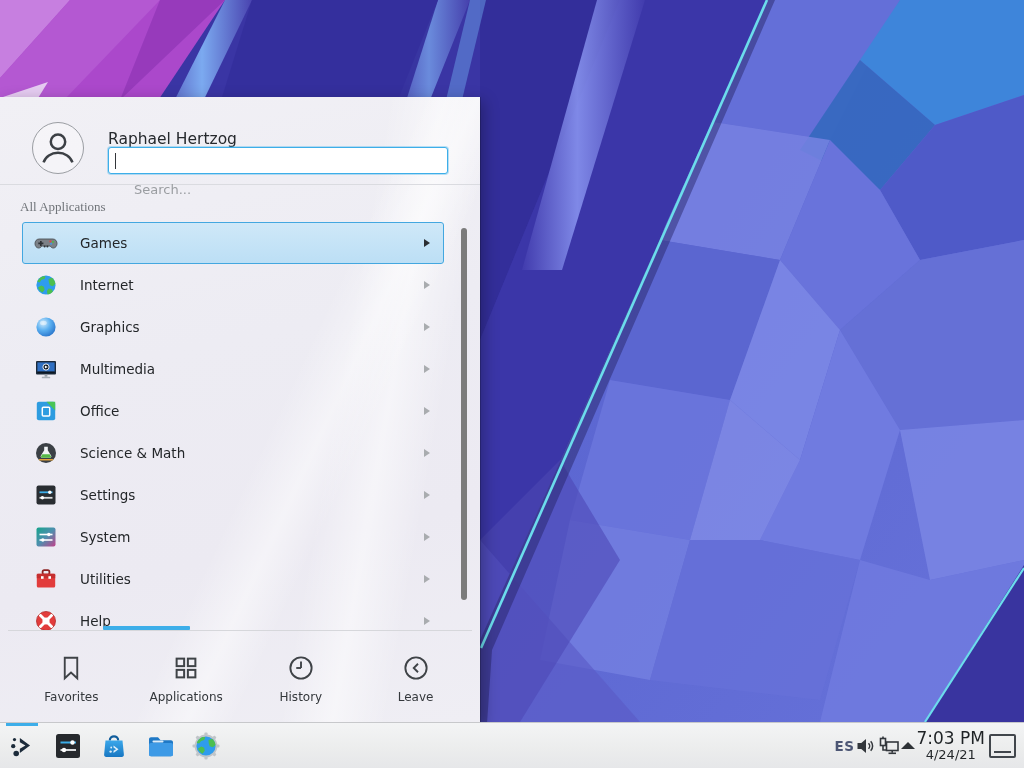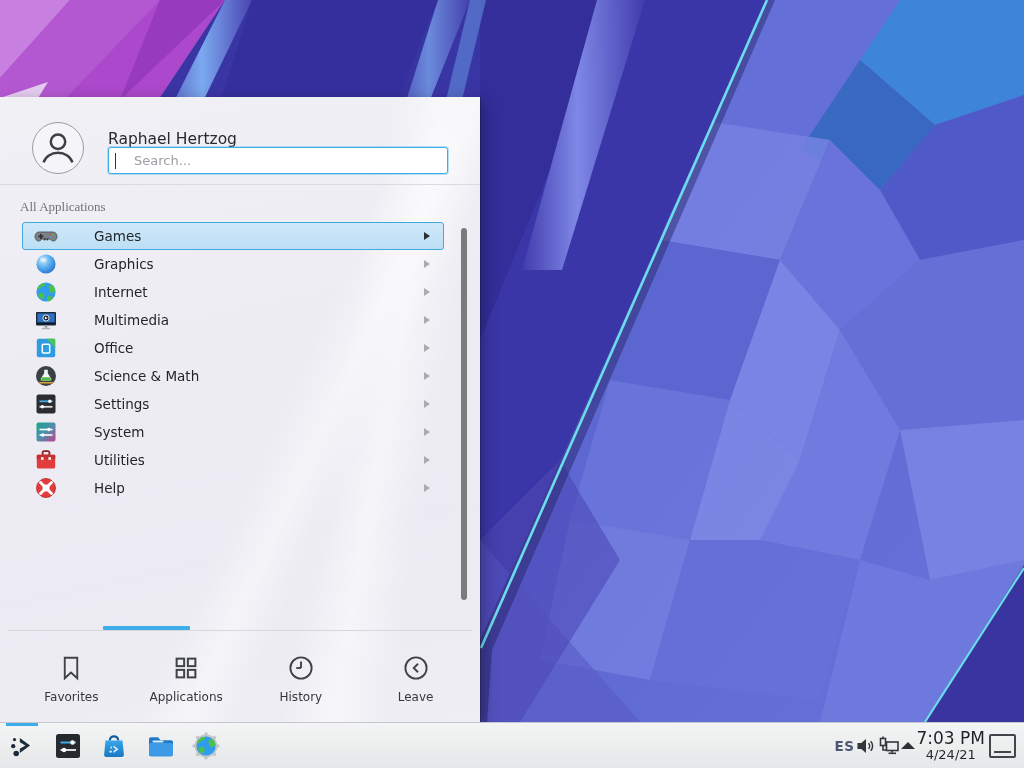--- a/index.html
+++ b/index.html
@@ -35,22 +35,22 @@
     width:100%; height:100%; border:none; outline:none; background:transparent;
     font-family:inherit; font-size:13px; color:#232629; padding:0 8px 0 7px;
   }
   .search-wrap input::placeholder { color:#9a9da1; opacity:1; }
   .caret-line { position:absolute; left:6px; top:5px; width:1px; height:16px; background:#33363a; }
 
   .section-label { position:absolute; left:20px; top:102px; font-size:13px; color:#707479;font-family:Liberation Serif, serif; }
 
   .app-list { position:absolute; left:0; top:125px; width:100%; height:408px; overflow:hidden; }
   .menu-item {
-    position:relative; height:28px; margin:0 36px 0 22px; display:flex; align-items:center;
-    border:1px solid transparent; border-radius:3px; cursor:pointer;gap:14px;
+    position:relative; height:42px; margin:0 36px 0 22px; display:flex; align-items:center;
+    border:1px solid transparent; border-radius:3px; cursor:pointer;
   }
   .menu-item.selected {
     background:linear-gradient(180deg,#cfe8f8,#bcdff5);
     border:1px solid #43a7e0;
   }
   .mi-icon { width:24px; height:24px; margin-left:11px; flex:0 0 24px; }
   .mi-icon svg { width:24px; height:24px; display:block; }
   .mi-label { margin-left:22px; font-size:13.5px; color:#232629; flex:1; }
   .mi-arrow { width:0; height:0; border-left:6px solid #a9acaf; border-top:4.5px solid transparent;
     border-bottom:4.5px solid transparent; margin-right:13px; }
@@ -163,73 +163,73 @@
         <svg viewBox="0 0 52 52">
           <g fill="none" stroke="#3c4045" stroke-width="2.6">
             <circle cx="26" cy="19.5" r="7.5"></circle>
             <path d="M11 41 a15.5 13.5 0 0 1 30 0"></path>
           </g>
         </svg>
       </div>
       <div class="user-name">Raphael Hertzog</div>
       <div class="search-wrap">
         <div class="caret-line"></div>
-        <input type="text" style="padding-left: 25px;" placeholder="Search...">
+        <input type="text" style="padding-left: 25px; margin-top: 29px;" placeholder="Search...">
       </div>
     </div>
 
     <div class="section-label">All Applications</div>
 
     <div class="app-list">
 
       <div class="menu-item selected">
         <span class="mi-icon">
           <svg viewBox="0 0 24 24">
             <path d="M5.2 8h13.6c2.6 0 4.2 2.1 4.2 4.6 0 2.4-1.5 4.4-3.6 4.4-1.5 0-2.5-1-3.4-2H8c-.9 1-1.9 2-3.4 2C2.5 17 1 15 1 12.6 1 10.1 2.6 8 5.2 8z" fill="#7c8187" stroke="#4c5055" stroke-width=".9"></path>
             <path d="M6 9.9h1.7v1.7h1.7v1.7H7.7V15H6v-1.7H4.3v-1.7H6z" fill="#2e3236"></path>
             <circle cx="16.4" cy="10.4" r="1.15" fill="#d84b4b"></circle>
             <circle cx="19" cy="10.9" r="1.15" fill="#57b04f"></circle>
             <circle cx="17.1" cy="12.8" r="1.15" fill="#4b96d8"></circle>
             <circle cx="10.6" cy="15.6" r="1" fill="#2e3236"></circle>
             <circle cx="13.4" cy="15.6" r="1" fill="#2e3236"></circle>
           </svg>
         </span>
         <span class="mi-label">Games</span>
+        <span class="mi-arrow"></span>
+      </div>
+
+      <div class="menu-item">
+        <span class="mi-icon">
+          <svg viewBox="0 0 24 24">
+            <circle cx="12" cy="12" r="9.6" fill="#2f9ced"></circle>
+            <path d="M6.5 4.5c2-1.4 4-1.6 5-1l-1 2.5-3 .8-1.8 2.6-2.4-.6c.6-1.8 1.8-3.2 3.2-4.3z" fill="#4cbf4f"></path>
+            <path d="M4 14.5l3.2-2 2.8 1.2.6 3-2.2 2.8c-2.2-1-3.8-2.8-4.4-5z" fill="#4cbf4f"></path>
+            <path d="M14.5 6l3.4-1.2c1.9 1.5 3.2 3.6 3.5 6l-2.6 2.4-3-1-1-3.2z" fill="#4cbf4f"></path>
+            <path d="M14.5 15.5l3 .6 1.4 2.4c-1.5 1.8-3.6 2.9-5.4 3l-.6-3.4z" fill="#4cbf4f"></path>
+          </svg>
+        </span>
+        <span class="mi-label">Internet</span>
         <span class="mi-arrow"></span>
       </div>
 
       <div class="menu-item">
         <span class="mi-icon">
           <svg viewBox="0 0 24 24">
             <defs>
                 <radialGradient id="sph" cx=".35" cy=".3" r=".85">
               <stop offset="0" stop-color="#cfe9fb"></stop>
                   <stop offset=".45" stop-color="#5aaff0"></stop>
                   <stop offset="1" stop-color="#1d66c2"></stop>
             </radialGradient>
               </defs>
             <circle cx="12" cy="12" r="9.6" fill="url(#sph)"></circle>
             <ellipse cx="9.4" cy="8" rx="3.4" ry="2.2" fill="#ffffff" opacity=".45"></ellipse>
           </svg>
         </span>
         <span class="mi-label">Graphics</span>
-        <span class="mi-arrow"></span>
-      </div>
-
-      <div class="menu-item">
-        <span class="mi-icon">
-          <svg viewBox="0 0 24 24">
-            <circle cx="12" cy="12" r="9.6" fill="#2f9ced"></circle>
-            <path d="M6.5 4.5c2-1.4 4-1.6 5-1l-1 2.5-3 .8-1.8 2.6-2.4-.6c.6-1.8 1.8-3.2 3.2-4.3z" fill="#4cbf4f"></path>
-            <path d="M4 14.5l3.2-2 2.8 1.2.6 3-2.2 2.8c-2.2-1-3.8-2.8-4.4-5z" fill="#4cbf4f"></path>
-            <path d="M14.5 6l3.4-1.2c1.9 1.5 3.2 3.6 3.5 6l-2.6 2.4-3-1-1-3.2z" fill="#4cbf4f"></path>
-            <path d="M14.5 15.5l3 .6 1.4 2.4c-1.5 1.8-3.6 2.9-5.4 3l-.6-3.4z" fill="#4cbf4f"></path>
-          </svg>
-        </span>
-        <span class="mi-label">Internet</span>
         <span class="mi-arrow"></span>
       </div>
 
       <div class="menu-item">
         <span class="mi-icon">
           <svg viewBox="0 0 24 24">
             <rect x="2" y="4" width="20" height="13.5" rx="1" fill="#1c2a3a"></rect>
             <rect x="3.4" y="5.4" width="17.2" height="9.2" fill="#2f6fc2"></rect>
             <rect x="3.4" y="14.6" width="17.2" height="1.6" fill="#0d1722"></rect>
             <circle cx="12" cy="10" r="3.1" fill="#0e1824" stroke="#e8eef4" stroke-width="1"></circle>

